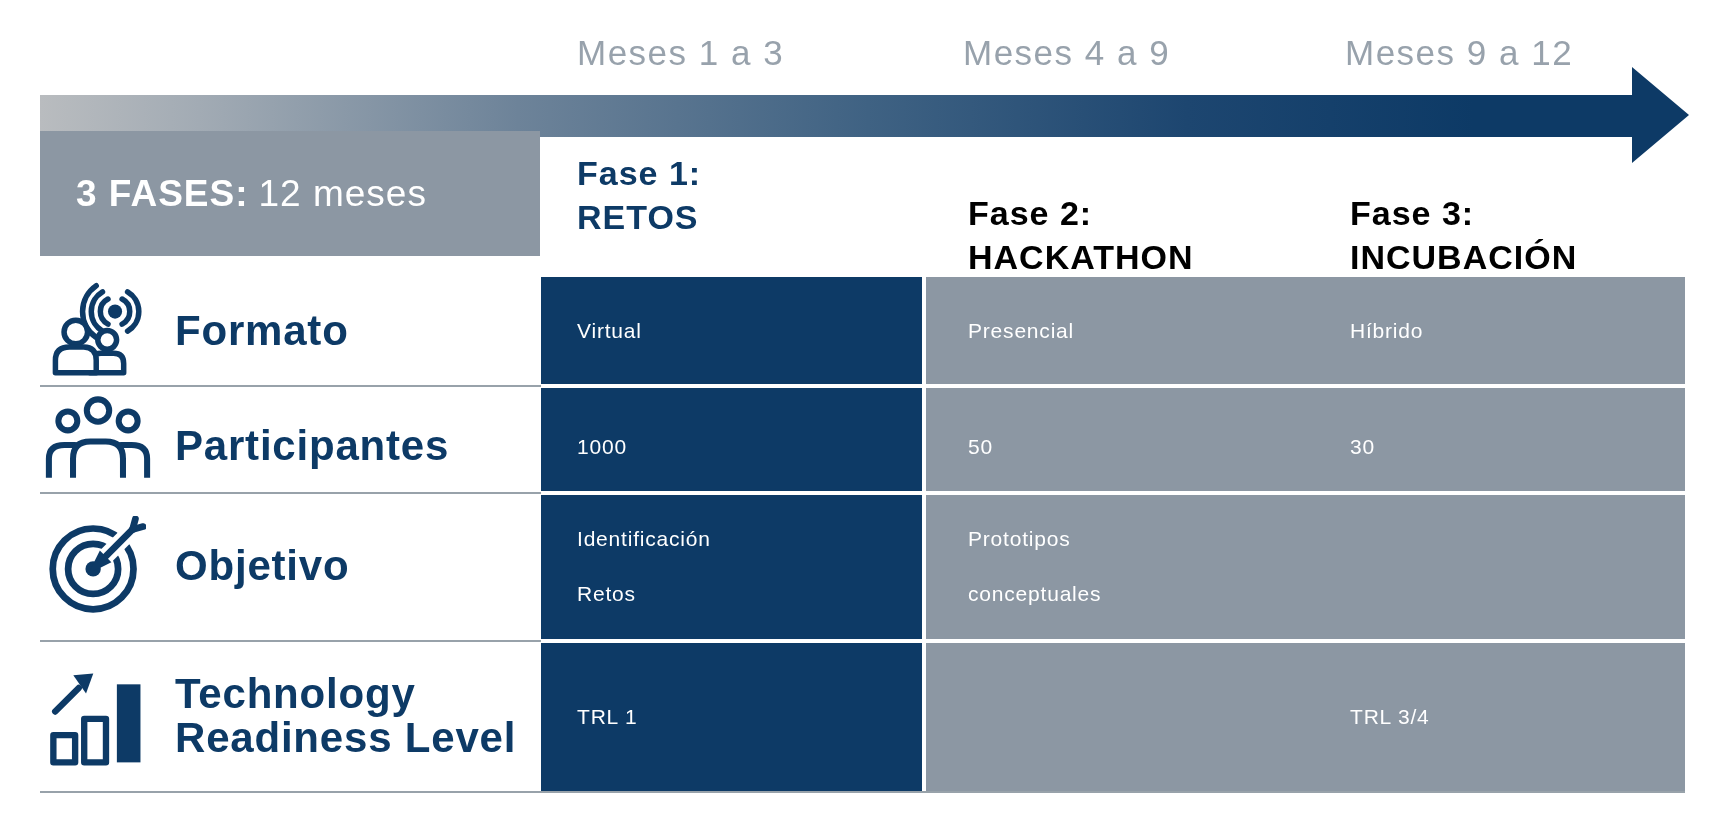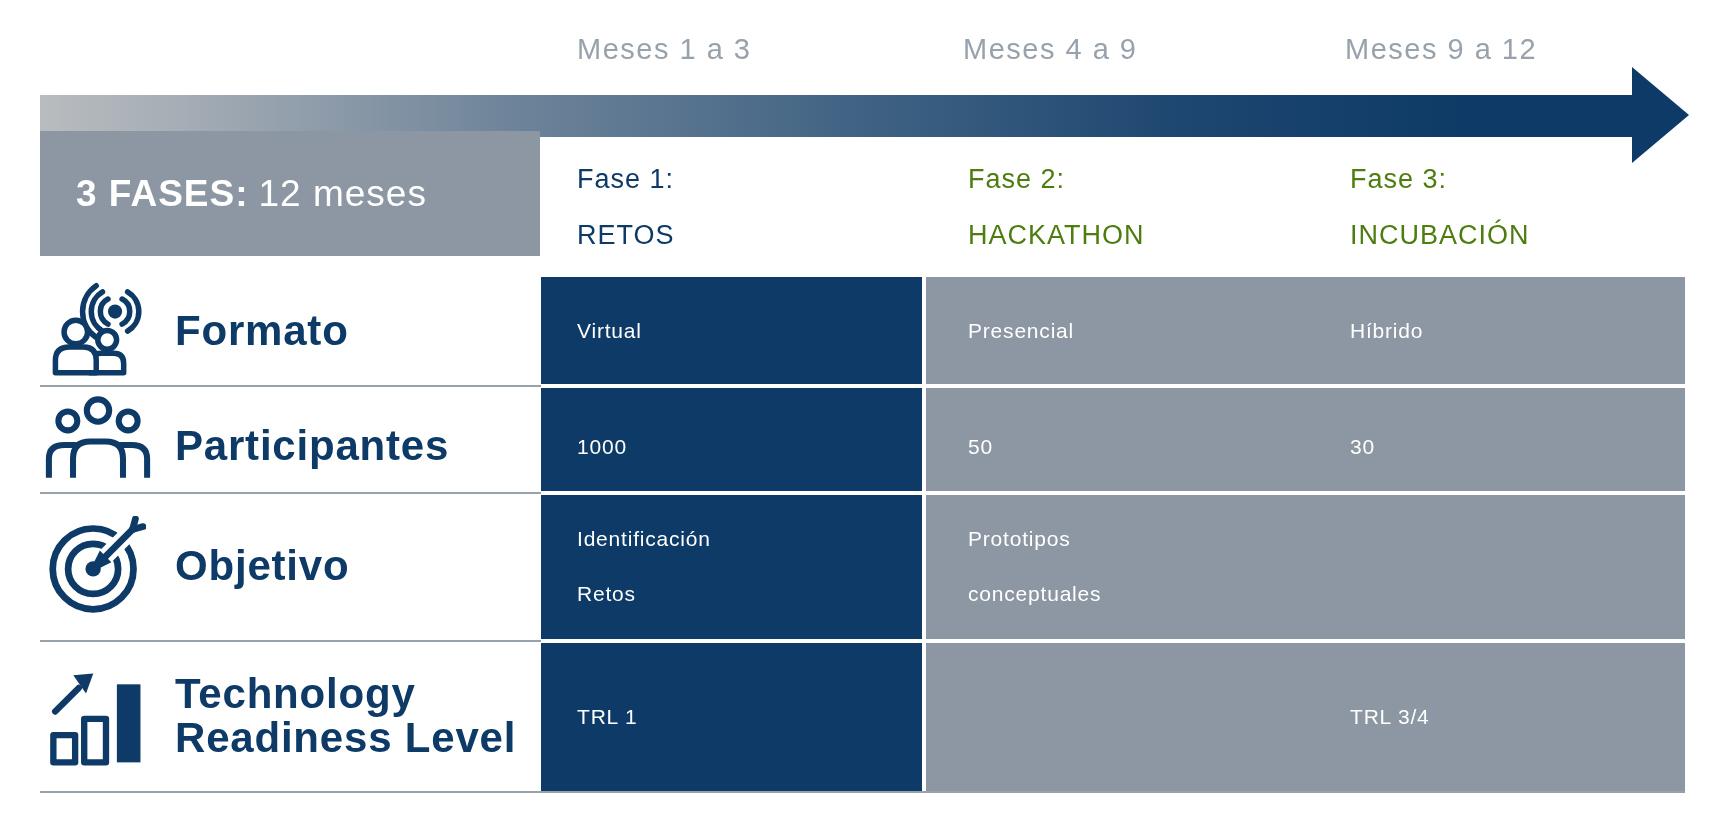--- a/index.html
+++ b/index.html
@@ -2,46 +2,46 @@
 <html><head>
 <meta charset="utf-8">
 <style>
   html,body{margin:0;padding:0;background:#fff;}
   #stage{
     position:relative;width:1730px;height:836px;background:#ffffff;
     font-family:"Liberation Sans", sans-serif;overflow:hidden;
   }
   
   .meses{
-    position:absolute;top:33px;font-size:29px;font-weight:400;
+    position:absolute;top:33px;font-size:35px;font-weight:400;
     color:#98a2ac;letter-spacing:1.5px;white-space:nowrap;
   }
   #arrow-bar{
     position:absolute;left:40px;top:95px;width:1593px;height:42px;
     background:linear-gradient(90deg,#b9bcbf 0%,#a2abb4 10%,#6d8399 30%,#3f6283 52%,#1d4670 72%,#0d3a66 90%);
   }
   #arrow-head{
     position:absolute;left:1632px;top:67px;width:0;height:0;
     border-top:48px solid transparent;border-bottom:48px solid transparent;
     border-left:57px solid #0d3a66;
   }
   
   #legend-box{
     position:absolute;left:40px;top:131px;width:500px;height:125px;
     background:#8c97a3;display:flex;align-items:center;padding-left:36px;
     box-sizing:border-box;color:#ffffff;font-size:37px;letter-spacing:1px;white-space:nowrap;
   }
   #legend-box .b{font-weight:700;}
   #legend-box .r{font-weight:400;margin-left:10px;}
   .phase-head{
-    position:absolute;top:151px;font-size:27px;font-weight:400;
-    line-height:56px;letter-spacing:1px;white-space:pre-line;
+    position:absolute;top:151px;font-size:34px;font-weight:700;
+    line-height:44px;letter-spacing:1px;white-space:pre-line;
   }
   .phase-navy{color:#0d3a66;}
-  .phase-gray{color:#4d7c0f;}
+  .phase-gray{color:#000000;margin-top:40px;}
   
   #col-navy{position:absolute;left:541px;top:277px;width:381px;height:514px;background:#0d3a66;}
   #col-slate{position:absolute;left:926px;top:277px;width:759px;height:514px;background:#8c97a3;}
   .gap-white{position:absolute;left:541px;width:1144px;height:4px;background:#ffffff;}
   .sep-left{position:absolute;left:40px;width:501px;height:2px;background:#98a2aa;}
   #sep-bottom{position:absolute;left:40px;top:791px;width:1645px;height:2px;background:#98a2aa;}
   
   .row-label{
     position:absolute;left:175px;color:#0d3a66;font-size:42px;font-weight:700;
     letter-spacing:0.8px;line-height:44px;white-space:pre-line;display:flex;align-items:center;

